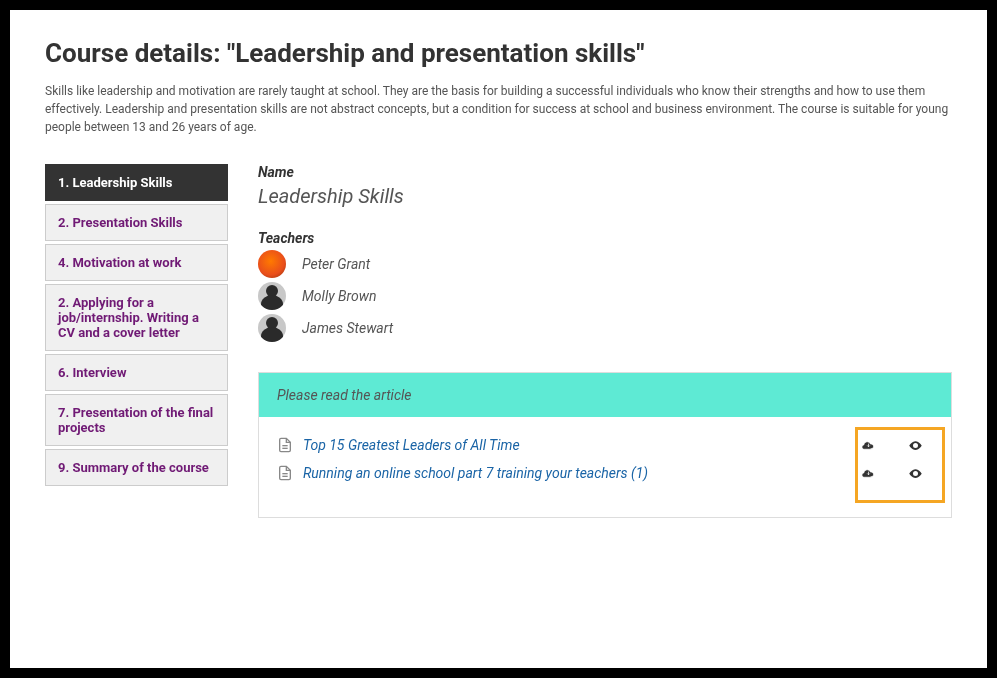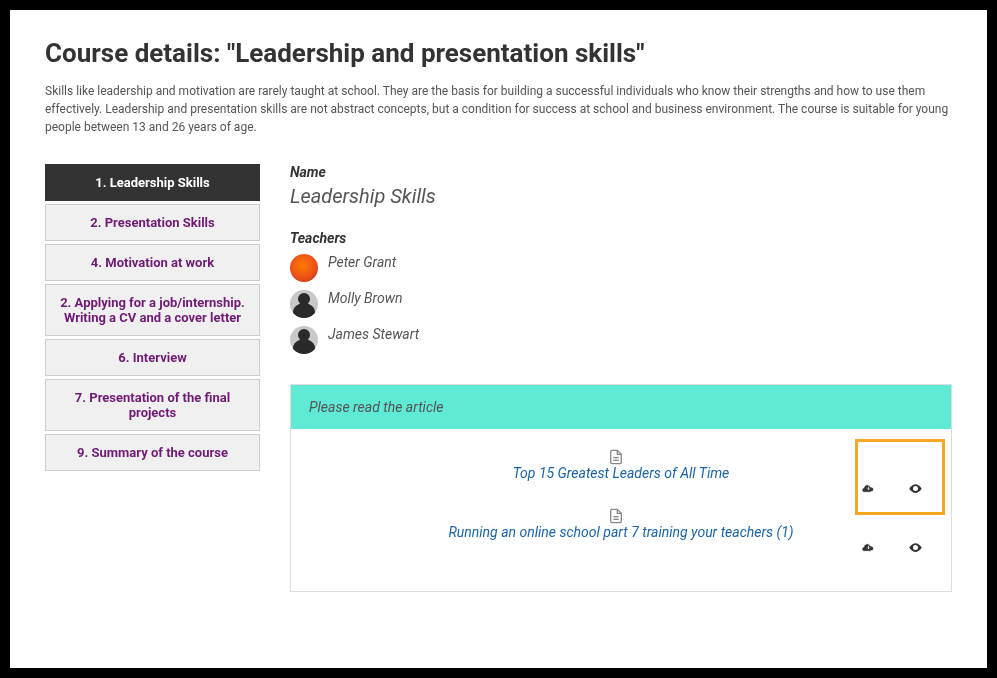--- a/index.html
+++ b/index.html
@@ -25,23 +25,22 @@
       font-size: 12px;
       color: #555;
       line-height: 1.5;
       margin-bottom: 28px;
     }
     .two-col {
       display: flex;
       gap: 30px;
     }
     .sidebar {
-      width: 215px;
+      width: 183px;
       flex-shrink: 0;
-      text-align: center;
     }
     .sidebar-item {
       background: #f0f0f0;
       border: 1px solid #ccc;
       padding: 10px 12px;
       font-size: 13px;
       font-weight: 700;
       color: #701a75;
       margin-bottom: 3px;
       cursor: pointer;
@@ -64,23 +63,23 @@
     .field-value {
       font-size: 20px;
       color: #555;
       margin-bottom: 22px;
     }
     .teacher-list {
       margin-bottom: 30px;
     }
     .teacher-row {
       display: flex;
-      gap: 10px;
+      align-items: center;
+      gap: 16px;
       margin-bottom: 4px;
-      margin-top: 8px;
     }
     .avatar {
       width: 28px;
       height: 28px;
       border-radius: 50%;
       background: #c8c8c8;
       flex-shrink: 0;
       position: relative;
       overflow: hidden;
     }
@@ -118,21 +117,20 @@
       color: #555;
     }
     .card-body {
       padding: 14px 18px 30px 18px;
       position: relative;
     }
     .file-row {
       display: flex;
       align-items: center;
       padding: 6px 0;
-      flex-direction: column;
     }
     .file-icon {
       width: 16px;
       margin-right: 10px;
       color: #888;
       flex-shrink: 0;
     }
     .file-link {
       color: #1a64a6;
       font-size: 14px;

